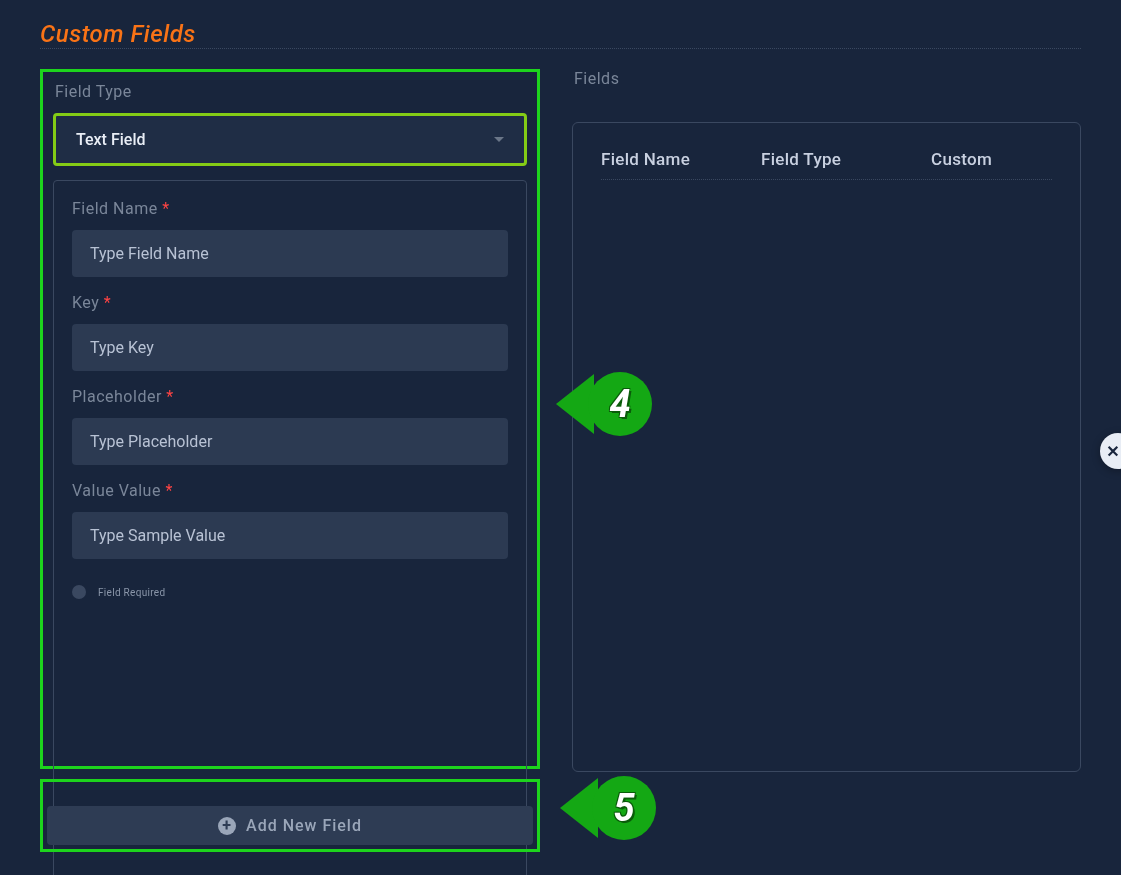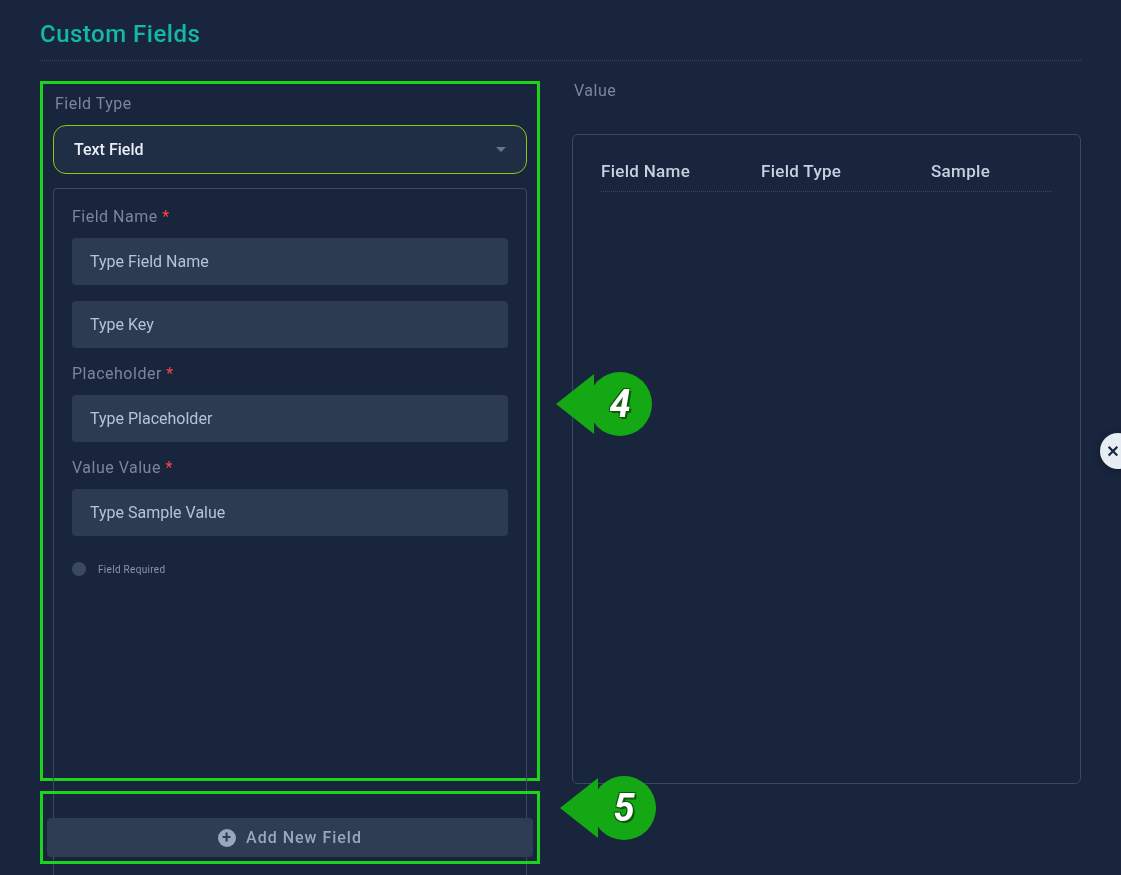--- a/index.html
+++ b/index.html
@@ -16,25 +16,25 @@
       height: 875px;
       position: relative;
       overflow: hidden;
     }
     
     .page {
       padding: 20px 40px;
     }
     
     .page-title {
-      color: #14b8a6;
+      color: #f97316;
       font-size: 24px;
       font-weight: 500;
-      margin-bottom: 12px;
       letter-spacing: 0.5px;
+      font-style: italic;
     }
     
     .divider {
       border: none;
       border-top: 1px dotted #3a4860;
       margin-bottom: 20px;
     }
     
     .columns {
       display: flex;
@@ -68,22 +68,22 @@
     .section-label {
       color: #7a8699;
       font-size: 16px;
       letter-spacing: 0.5px;
       margin-bottom: 12px;
       padding-left: 2px;
     }
     
     .select-field {
       background: #1f2d45;
-      border: 1px solid #84cc16;
-      border-radius: 13px;
+      border: 3px solid #84cc16;
+      border-radius: 4px;
       padding: 14px 20px;
       display: flex;
       justify-content: space-between;
       align-items: center;
       color: #e8edf5;
       font-size: 16px;
       font-weight: 500;
       cursor: pointer;
       margin-bottom: 14px;
     }
@@ -306,20 +306,23 @@
           <span>Text Field</span>
           <span class="dropdown-icon"></span>
         </div>
 
         <div class="form-panel">
           <label class="form-label">
             <span>Field Name</span> <span class="required">*</span>
           </label>
           <input class="text-input" type="text" placeholder="Type Field Name" style="">
           
+          <label class="form-label">
+            <span>Key</span> <span class="required">*</span>
+          </label>
           <input class="text-input" type="text" placeholder="Type Key" style="">
           
           <label class="form-label">
             <span>Placeholder</span> <span class="required">*</span>
           </label>
           <input class="text-input" type="text" placeholder="Type Placeholder" style="">
           
           <label class="form-label">
             <span>Value Value</span> <span class="required">*</span>
           </label>
@@ -335,27 +338,27 @@
       <div class="highlight-box highlight-box-lower">
         <button class="add-button">
           <span class="plus-icon-circle"></span>
           <span>Add New Field</span>
         </button>
       </div>
 
     </div>
 
     <div class="right-col">
-      <div class="section-label">Value</div>
+      <div class="section-label">Fields</div>
 
       <div class="fields-panel">
         <div class="table-header">
           <div class="th th-name">Field Name</div>
           <div class="th th-type">Field Type</div>
-          <div class="th th-actions">Sample</div>
+          <div class="th th-actions">Custom</div>
         </div>
       </div>
     </div>
   </div>
 </div>
 
 <div class="callout callout-4">
   <div class="callout-pointer"></div>
   <div class="callout-circle">4</div>
 </div>

